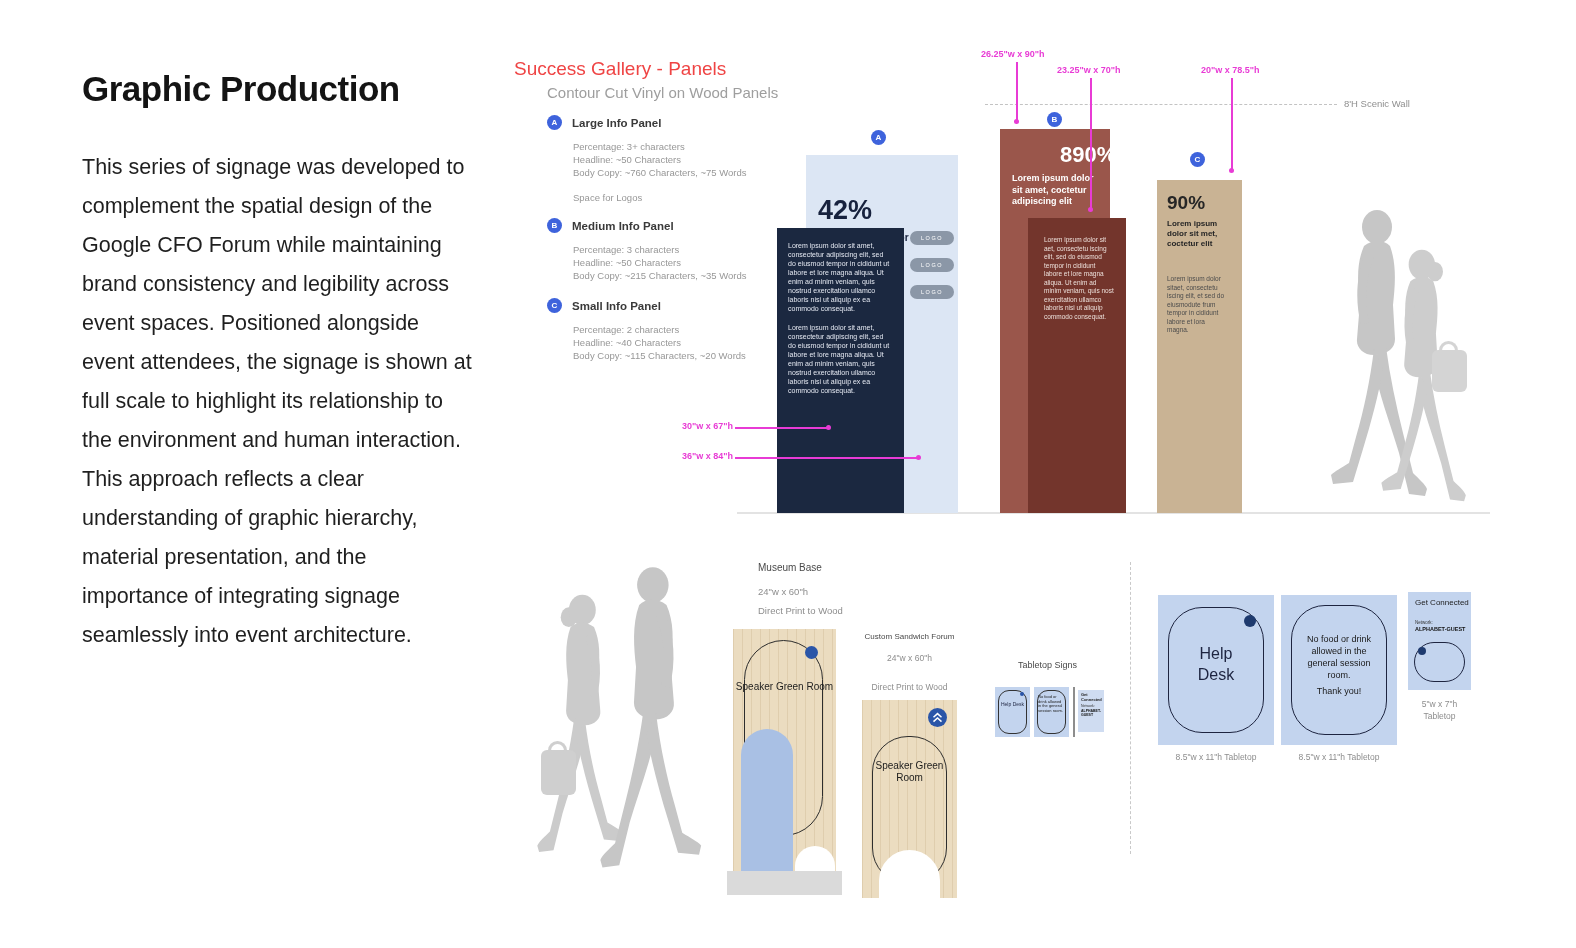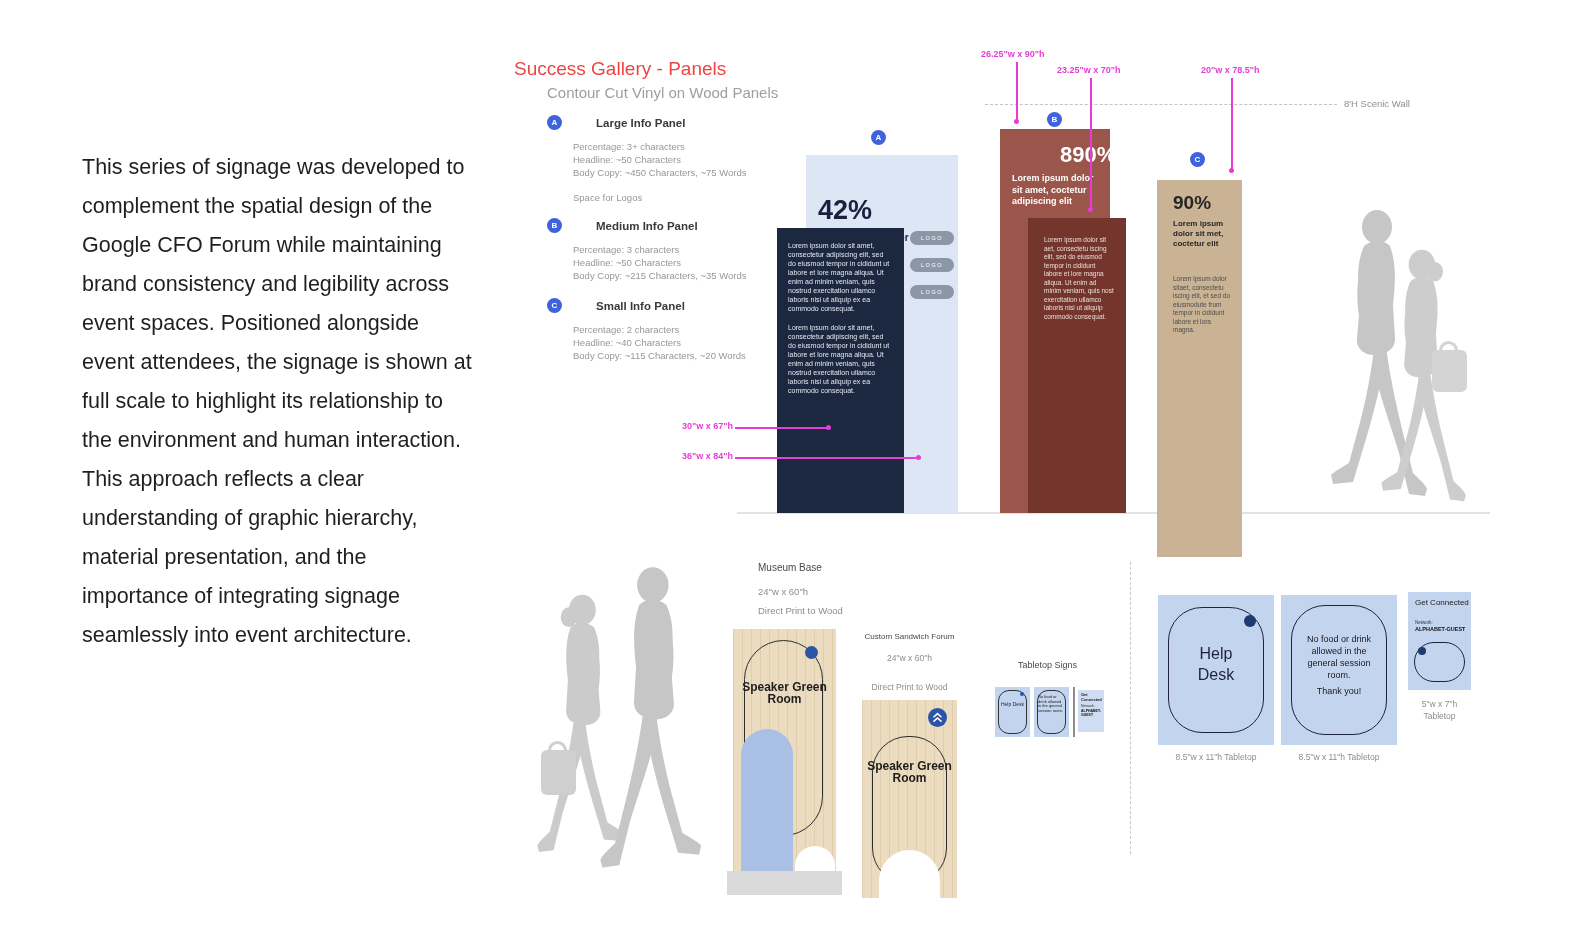--- a/index.html
+++ b/index.html
@@ -15,21 +15,21 @@
   
   #g-title{position:absolute;left:514px;top:58px;font-size:19px;font-weight:500;color:#ef4444;}
   #g-subtitle{position:absolute;left:547px;top:84px;font-size:15px;color:#9e9e9e;}
 
   
   .legend-item{position:absolute;left:547px;width:200px;}
   #legend-a{top:115px;} #legend-b{top:218px;} #legend-c{top:298px;}
   .legend-head{display:flex;align-items:center;gap:10px;}
   .badge{width:15px;height:15px;border-radius:50%;background:var(--badge-blue,#3e63dc);
          color:#fff;font-size:8px;font-weight:700;display:flex;align-items:center;justify-content:center;}
-  .legend-label{font-size:11.5px;font-weight:600;color:#3a3a3a;margin-left:24px;}
+  .legend-label{font-size:11.5px;font-weight:600;color:#3a3a3a;}
   .legend-specs{margin:10px 0 0 26px;font-size:9.5px;line-height:13px;color:#979797;}
   .legend-note{margin:13px 0 0 26px;font-size:9.5px;color:#979797;}
 
   
   #scenic-line{position:absolute;left:985px;top:104px;width:352px;border-top:1px dashed #c3c3c3;}
   #scenic-label{position:absolute;left:1344px;top:98px;font-size:9.5px;color:#8f8f8f;}
   #floor-line{position:absolute;left:737px;top:512px;width:753px;height:2px;background:#e3e3e3;}
 
   
   .panel{position:absolute;box-sizing:border-box;}
@@ -47,22 +47,22 @@
 
   #panel-maroon{left:1000px;top:129px;width:110px;height:384px;background:var(--maroon-panel,#9a564b);
                 z-index:1;padding:13px 12px;}
   #panel-maroon .pct{font-size:22px;font-weight:800;color:#fff;margin-left:48px;}
   #panel-maroon .headline{margin-top:5px;font-size:9px;line-height:11.5px;font-weight:700;color:#fff;width:82px;}
 
   #panel-maroon-sm{left:1028px;top:218px;width:98px;height:295px;background:var(--dark-maroon-panel,#73352c);
                    z-index:2;padding:18px 12px 0 16px;}
   #panel-maroon-sm .body{font-size:6.5px;line-height:8.5px;color:#ecdfda;}
 
-  #panel-tan{left:1157px;top:180px;width:85px;height:377px;background:var(--tan-panel,#c9b394);
-             z-index:1;padding:12px 16px;}
+  #panel-tan{left:1157px;top:180px;width:85px;height:333px;background:var(--tan-panel,#c9b394);
+             z-index:1;padding:12px 10px;}
   #panel-tan .pct{font-size:19px;font-weight:800;color:#262626;}
   #panel-tan .headline{margin-top:5px;font-size:8px;line-height:10px;font-weight:700;color:#262626;width:60px;}
   #panel-tan .body{margin-top:26px;font-size:6.5px;line-height:8.5px;color:#4c4c4c;width:58px;}
 
   .panel-badge{position:absolute;z-index:6;}
   #badge-a{left:871px;top:130px;} #badge-b{left:1047px;top:112px;} #badge-c{left:1190px;top:152px;}
 
   
   .co-label{position:absolute;z-index:7;font-size:9px;font-weight:700;color:var(--accent-magenta,#e83bd5);}
   .co-vline{position:absolute;z-index:7;width:1.5px;background:var(--accent-magenta,#e83bd5);}
@@ -89,21 +89,21 @@
         var(--wood,#ebdcc0);}
   #wood1{left:733px;top:629px;width:103px;height:242px;}
   #wood2{left:862px;top:700px;width:95px;height:198px;}
   #base1{position:absolute;left:727px;top:871px;width:115px;height:24px;background:#dadada;}
 
   .sign-outline{position:absolute;border:1.3px solid #2d2d2d;box-sizing:border-box;}
   #wood1 .sign-outline{left:11px;top:11px;width:79px;height:196px;border-radius:40px;}
   #wood2 .sign-outline{left:10px;top:36px;width:75px;height:148px;border-radius:36px;}
   .blue-dot{position:absolute;border-radius:50%;background:var(--dot-blue,#2a55a8);}
   #wood1 .blue-dot{left:72px;top:17px;width:13px;height:13px;}
-  .sign-text{position:absolute;width:100%;text-align:center;font-size:12px;font-weight:700;color:#1d1d1d;line-height:12px;}
+  .sign-text{position:absolute;width:100%;text-align:center;font-size:10px;font-weight:400;color:#1d1d1d;line-height:12px;}
   #wood1 .sign-text{top:52px;} #wood2 .sign-text{top:60px;}
   #wood1 .blue-pill{position:absolute;left:8px;top:100px;width:52px;height:142px;border-radius:26px 26px 0 0;
                     background:var(--shape-blue,#a9c0e4);}
   #wood1 .white-arch{position:absolute;left:62px;top:217px;width:40px;height:25px;border-radius:20px 20px 0 0;background:#fff;}
   #wood2 .white-arch{position:absolute;left:17px;top:150px;width:61px;height:48px;border-radius:31px 31px 0 0;background:#fff;}
   #wood2 .chevron-circle{position:absolute;left:66px;top:8px;}
 
   
   #tabletop-label{position:absolute;left:1018px;top:660px;font-size:9px;color:#4a4a4a;}
   .mini-card{position:absolute;background:var(--sign-blue,#c3d4ee);}
@@ -150,34 +150,35 @@
   #bag-left{left:541px;top:750px;width:35px;height:45px;background:#cfcfcf;}
   .bag .handle{position:absolute;left:7px;top:-9px;width:19px;height:12px;border:3px solid #d4d4d4;
                border-bottom:none;border-radius:10px 10px 0 0;box-sizing:border-box;}
   #bag-left .handle{border-color:#cfcfcf;}
 </style>
 </head>
 <body>
 
 <div id="canvas">
 
+  <h1 id="intro-title">Graphic Production</h1>
   <p id="intro-body">This series of signage was developed to complement the spatial design of the Google CFO Forum while maintaining brand consistency and legibility across event spaces. Positioned alongside event attendees, the signage is shown at full scale to highlight its relationship to the environment and human interaction. This approach reflects a clear understanding of graphic hierarchy, material presentation, and the importance of integrating signage seamlessly into event architecture.</p>
 
   <div id="g-title">Success Gallery - Panels</div>
   <div id="g-subtitle">Contour Cut Vinyl on Wood Panels</div>
 
   <div class="legend-item" id="legend-a">
     <div class="legend-head">
       <span class="badge">A</span>
       <span class="legend-label">Large Info Panel</span>
     </div>
     <div class="legend-specs">
       <div>Percentage: 3+ characters</div>
       <div>Headline: ~50 Characters</div>
-      <div>Body Copy: ~450 Characters, ~75 Words</div>
+      <div>Body Copy: ~760 Characters, ~75 Words</div>
     </div>
     <div class="legend-note">Space for Logos</div>
   </div>
 
   <div class="legend-item" id="legend-b">
     <div class="legend-head">
       <span class="badge">B</span>
       <span class="legend-label">Medium Info Panel</span>
     </div>
     <div class="legend-specs">

